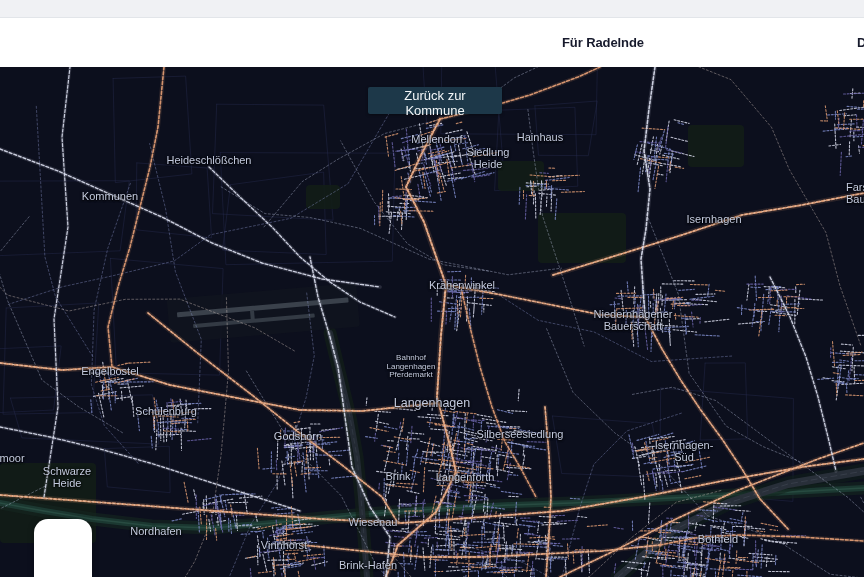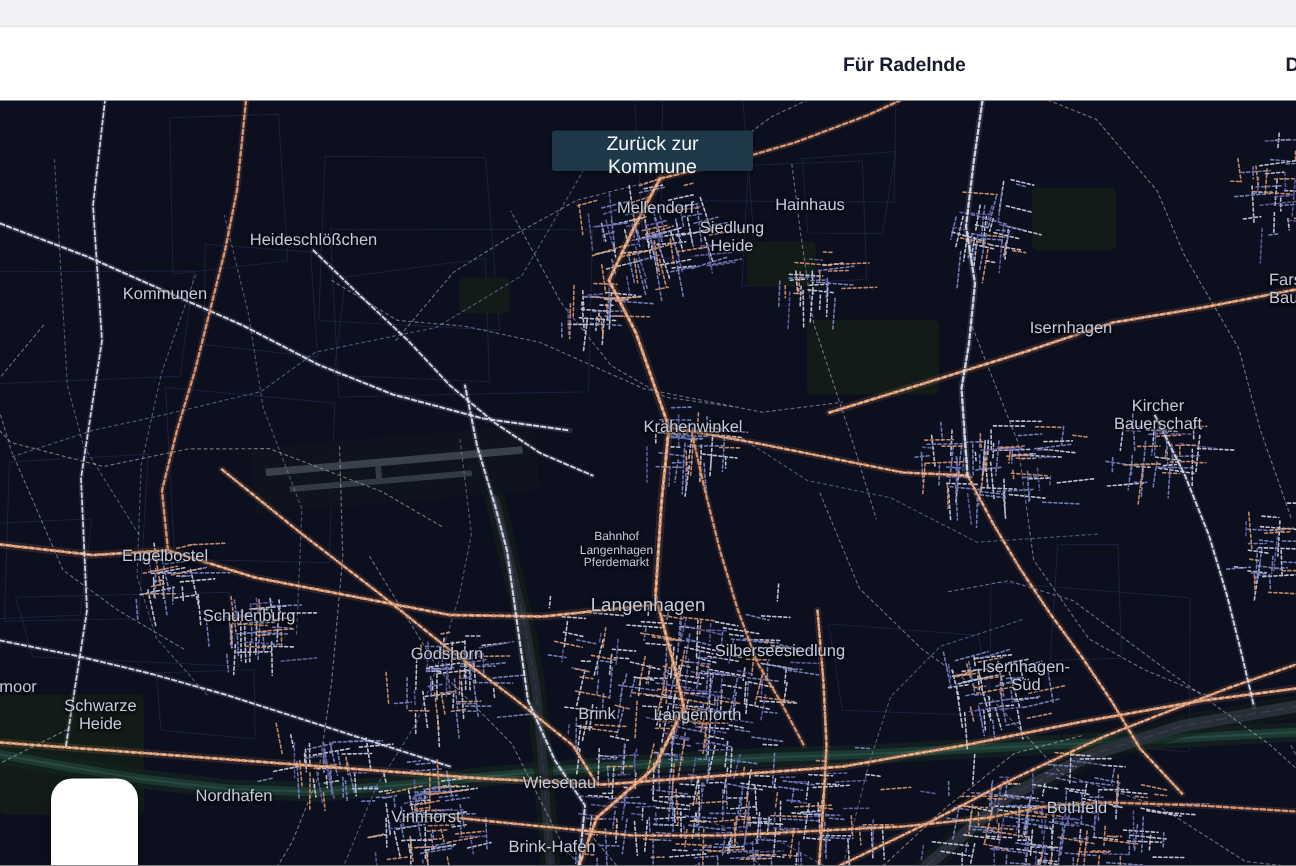--- a/index.html
+++ b/index.html
@@ -157,21 +157,21 @@
 
     <button class="back-btn">Zurück zur Kommune</button>
 
     <span class="mlabel" style="left:209px;top:93px">Heideschlößchen</span>
     <span class="mlabel" style="left:110px;top:129px">Kommunen</span>
     <span class="mlabel" style="left:437px;top:72px">Mellendorf</span>
     <span class="mlabel wrap" style="left:488px;top:91px;width:60px">Siedlung Heide</span>
     <span class="mlabel" style="left:540px;top:70px">Hainhaus</span>
     <span class="mlabel" style="left:714px;top:152px">Isernhagen</span>
     <span class="mlabel wrap edge" style="left:846px;top:126px;width:90px;text-align:left">Farster Bauerschaft</span>
-    <span class="mlabel wrap" style="left:772px;top:210px;width:84px">Kircher Bauerschaft</span>
+    <span class="mlabel wrap" style="left:633px;top:253px;width:112px">Niedernhägener Bauerschaft</span>
     <span class="mlabel" style="left:462px;top:218px">Krähenwinkel</span>
     <span class="mlabel" style="left:110px;top:304px">Engelbostel</span>
     <span class="mlabel" style="left:166px;top:344px">Schulenburg</span>
     <span class="mlabel" style="left:298px;top:369px">Godshorn</span>
     <span class="mlabel wrap" style="left:67px;top:410px;width:62px">Schwarze Heide</span>
     <span class="mlabel edge" style="left:-6px;top:391px">smoor</span>
     <span class="mlabel" style="left:156px;top:464px">Nordhafen</span>
     <span class="mlabel" style="left:284px;top:478px">Vinnhorst</span>
     <span class="mlabel" style="left:368px;top:498px">Brink-Hafen</span>
     <span class="mlabel" style="left:373px;top:455px">Wiesenau</span>

